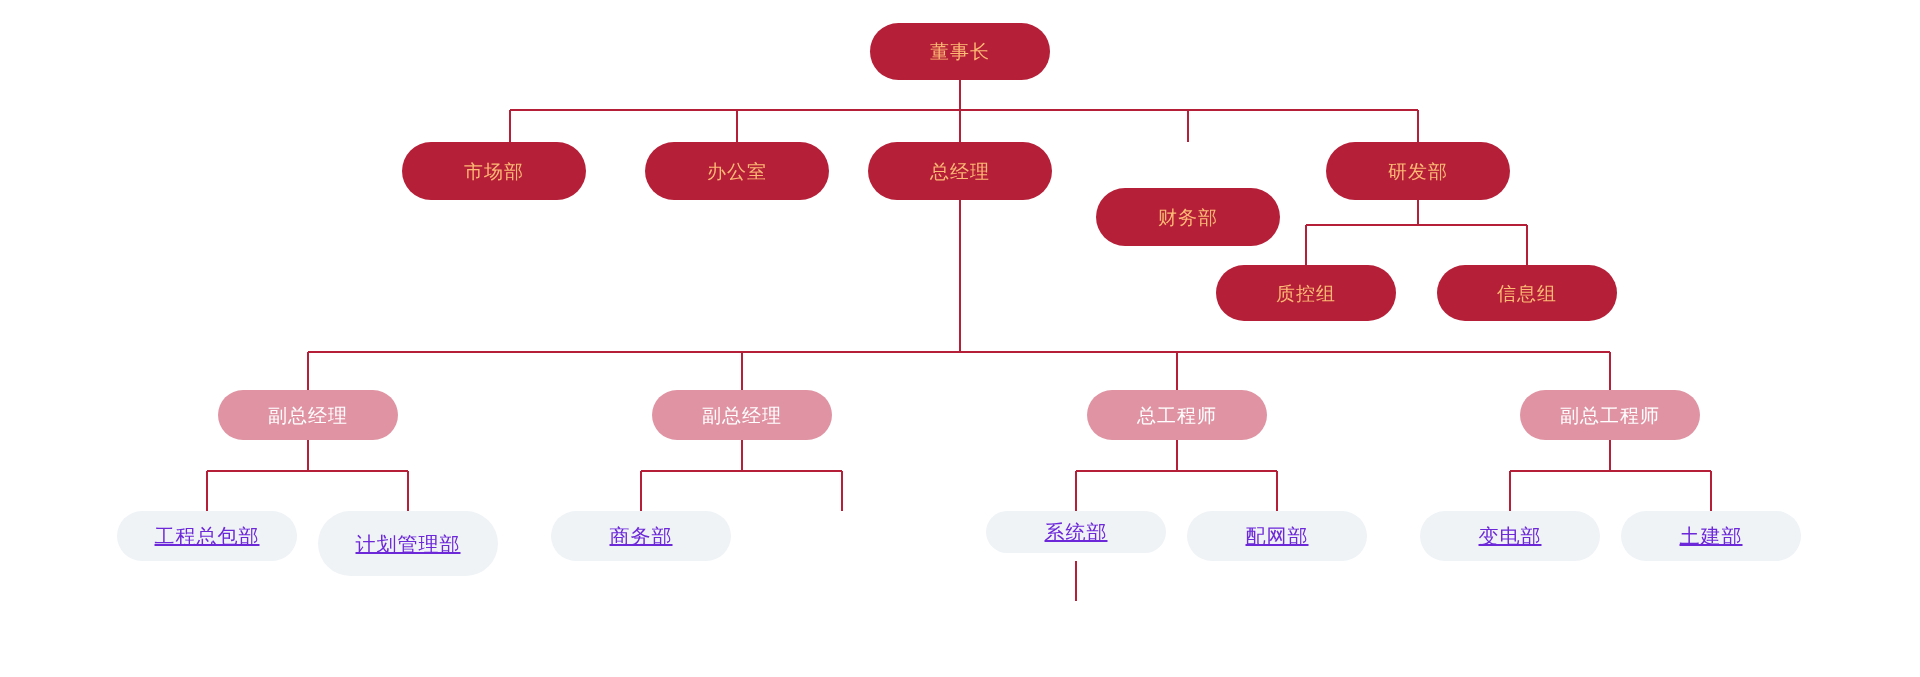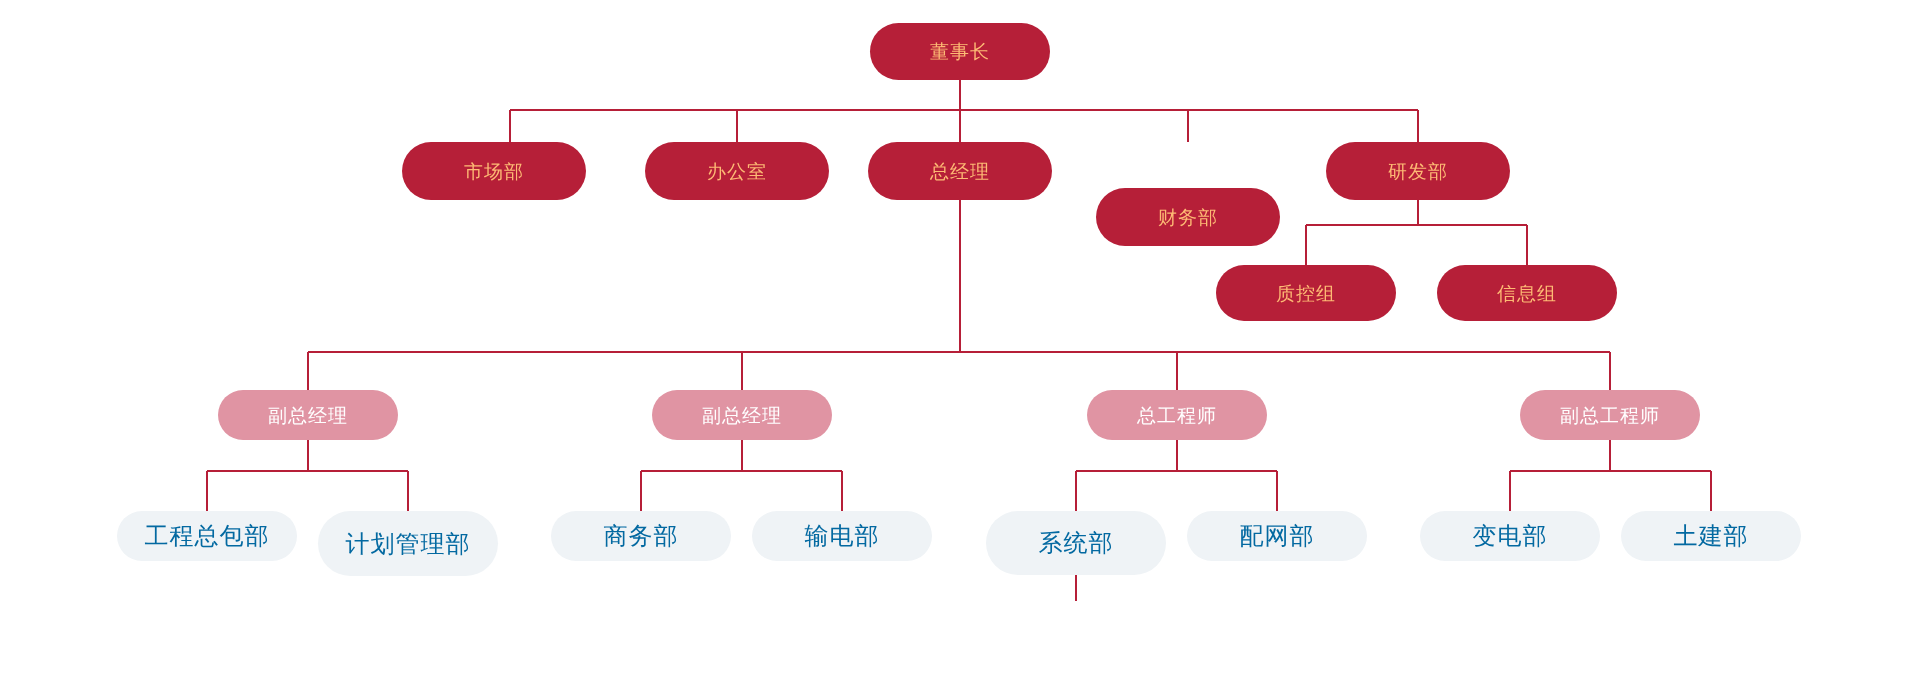--- a/index.html
+++ b/index.html
@@ -50,22 +50,23 @@
     color: #fdba74;
     font-size: 19px;
   }
   .lvl-secondary {
     background: #e094a3;
     color: #ffffff;
     font-size: 19px;
   }
   .lvl-leaf {
     background: #eff3f6;
-    color: #0369a1;
-    font-size: 24px;
+    color: #6d28d9;
+    font-size: 20px;
+    text-decoration: underline;
   }
 </style>
 </head>
 <body>
 
 <div id="org-chart">
 
   <svg id="connector-layer" viewBox="0 0 1920 677" width="1920" height="677" xmlns="http://www.w3.org/2000/svg">
     <g fill="none" stroke="#b61f38" stroke-width="1.6" shape-rendering="crispEdges">
 
@@ -155,24 +156,21 @@
 
   <div class="node lvl-leaf" style="left:117px; top:511px; width:180px; height:50px;">
     <span class="node-label">工程总包部</span>
   </div>
   <div class="node lvl-leaf" style="left:318px; top:511px; width:180px; height:65px;">
     <span class="node-label">计划管理部</span>
   </div>
   <div class="node lvl-leaf" style="left:551px; top:511px; width:180px; height:50px;">
     <span class="node-label">商务部</span>
   </div>
-  <div class="node lvl-leaf" style="left:752px; top:511px; width:180px; height:50px;">
-    <span class="node-label">输电部</span>
-  </div>
-  <div class="node lvl-leaf" style="left:986px; top:511px; width:180px; height:64px;">
+  <div class="node lvl-leaf" style="left:986px; top:511px; width:180px; height:42px;">
     <span class="node-label">系统部</span>
   </div>
   <div class="node lvl-leaf" style="left:1187px; top:511px; width:180px; height:50px;">
     <span class="node-label">配网部</span>
   </div>
   <div class="node lvl-leaf" style="left:1420px; top:511px; width:180px; height:50px;">
     <span class="node-label">变电部</span>
   </div>
   <div class="node lvl-leaf" style="left:1621px; top:511px; width:180px; height:50px;">
     <span class="node-label">土建部</span>

